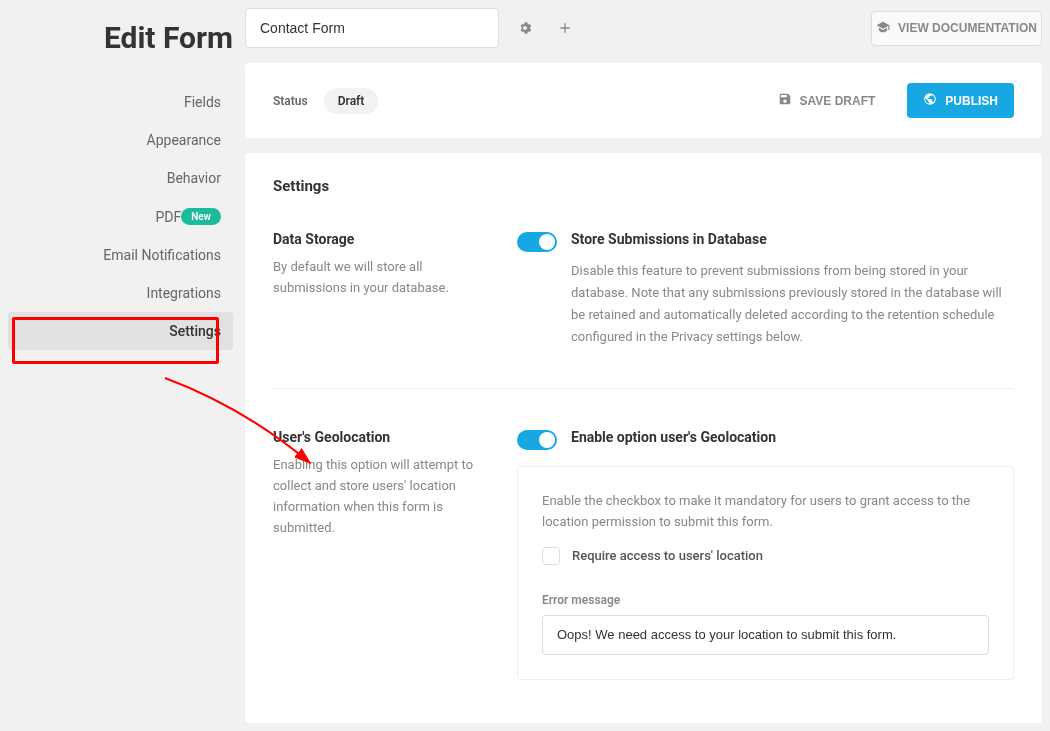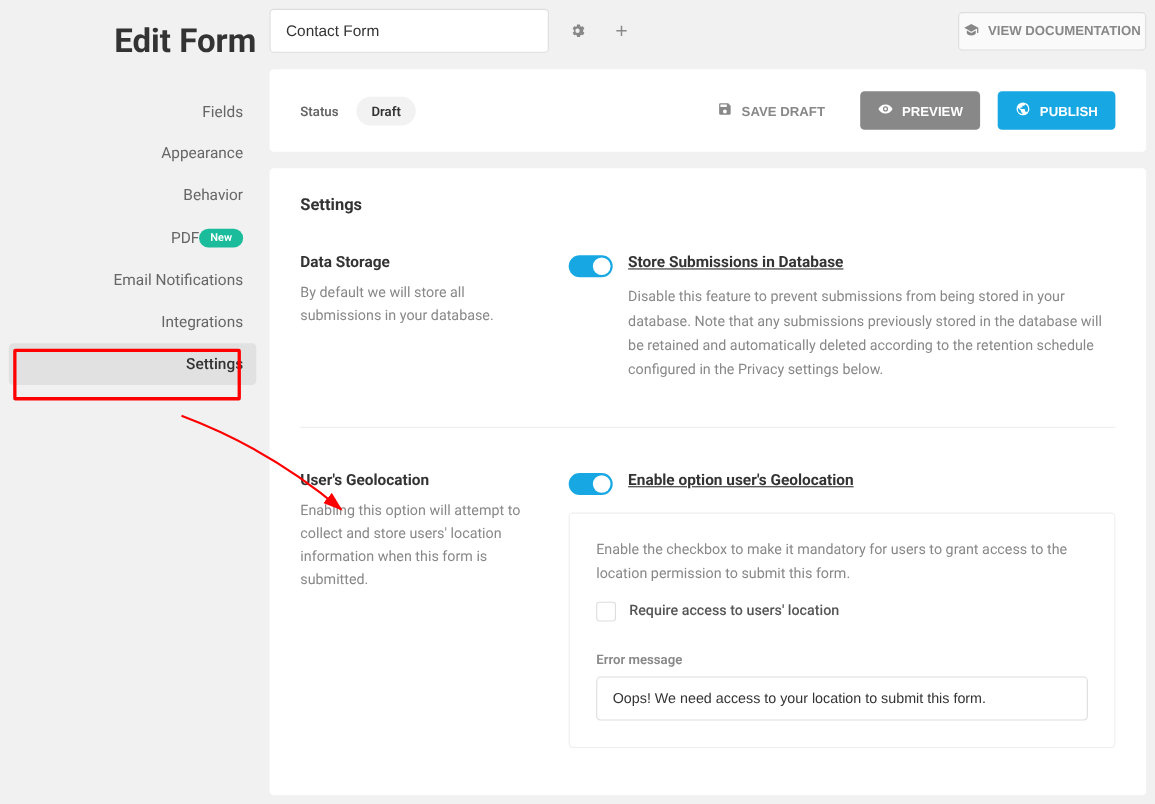--- a/index.html
+++ b/index.html
@@ -28,21 +28,21 @@
   .card-title { font-size: 15px; font-weight: 700; color: #333; margin-bottom: 36px; }
   .setting-row { display: flex; gap: 24px; padding-bottom: 40px; margin-bottom: 40px; border-bottom: 1px solid #eee; }
   .setting-row:last-child { border-bottom: none; margin-bottom: 0; padding-bottom: 0; }
   .setting-left { width: 220px; flex-shrink: 0; }
   .setting-left h3 { font-size: 14px; font-weight: 700; color: #333; margin-bottom: 10px; }
   .setting-left p { font-size: 13px; color: #888; line-height: 1.6; }
   .setting-right { flex: 1; }
   .toggle-row { display: flex; align-items: flex-start; gap: 14px; margin-bottom: 8px; }
   .toggle { width: 40px; height: 20px; background: #17a8e3; border-radius: 10px; position: relative; cursor: pointer; flex-shrink: 0; margin-top: 1px; }
   .toggle::after { content: ""; position: absolute; right: 2px; top: 2px; width: 16px; height: 16px; background: #fff; border-radius: 50%; }
-  .toggle-label { font-size: 14px; font-weight: 700; color: #333; text-decoration: underline; }
+  .toggle-label { font-size: 14px; font-weight: 700; color: #333; }
   .toggle-desc { font-size: 13px; color: #888; line-height: 1.7; margin-top: 6px; margin-left: 54px; }
   .sub-panel { border: 1px solid #eee; border-radius: 4px; padding: 24px; margin-top: 16px; }
   .sub-panel p { font-size: 13px; color: #888; line-height: 1.6; margin-bottom: 14px; }
   .checkbox-row { display: flex; align-items: center; gap: 12px; margin-bottom: 28px; }
   .checkbox { width: 18px; height: 18px; border: 1px solid #ddd; border-radius: 3px; cursor: pointer; }
   .checkbox-label { font-size: 13px; color: #555; font-weight: 500; }
   .field-label { font-size: 12px; color: #888; font-weight: 600; margin-bottom: 8px; display: block; }
   .text-input { width: 100%; height: 40px; padding: 0 14px; border: 1px solid #ddd; border-radius: 4px; font-size: 13px; color: #333; font-weight: 500; }
   .arrow-svg { position: absolute; left: -90px; top: 360px; width: 200px; height: 130px; pointer-events: none; z-index: 60; }
 </style>
@@ -101,26 +101,20 @@
     <div class="status-card">
       <span class="status-label">Status</span>
       <span class="draft-badge">Draft</span>
       <div class="spacer"></div>
       <button class="btn btn-ghost">
         <span><svg width="14" height="14" viewBox="0 0 24 24" fill="currentColor">
               <path d="M17 3H5a2 2 0 00-2 2v14a2 2 0 002 2h14a2 2 0 002-2V7l-4-4zm-5 16a3 3 0 110-6 3 3 0 010 6zm3-10H5V5h10v4z"></path>
             </svg></span>
         <span>SAVE DRAFT</span>
       </button>
-      <button class="btn btn-gray">
-        <span><svg width="14" height="14" viewBox="0 0 24 24" fill="currentColor">
-              <path d="M12 5C7 5 2.7 8.1 1 12c1.7 3.9 6 7 11 7s9.3-3.1 11-7c-1.7-3.9-6-7-11-7zm0 11a4 4 0 110-8 4 4 0 010 8zm0-6a2 2 0 100 4 2 2 0 000-4z"></path>
-            </svg></span>
-        <span>PREVIEW</span>
-      </button>
       <button class="btn btn-blue">
         <span><svg width="14" height="14" viewBox="0 0 24 24" fill="currentColor">
               <path d="M12 2a10 10 0 100 20 10 10 0 000-20zm-1 17.9A8 8 0 014 12c0-.6.1-1.2.2-1.8L9 15v1a2 2 0 002 2v1.9zm6.9-2.5a2 2 0 00-1.9-1.4h-1v-3a1 1 0 00-1-1H8v-2h2a1 1 0 001-1V7h2a2 2 0 002-2v-.4A8 8 0 0120 12c0 2.1-.8 4-2.1 5.4z"></path>
             </svg></span>
         <span>PUBLISH</span>
       </button>
     </div>
 
     <div class="settings-card">
       <h2 class="card-title">Settings</h2>

